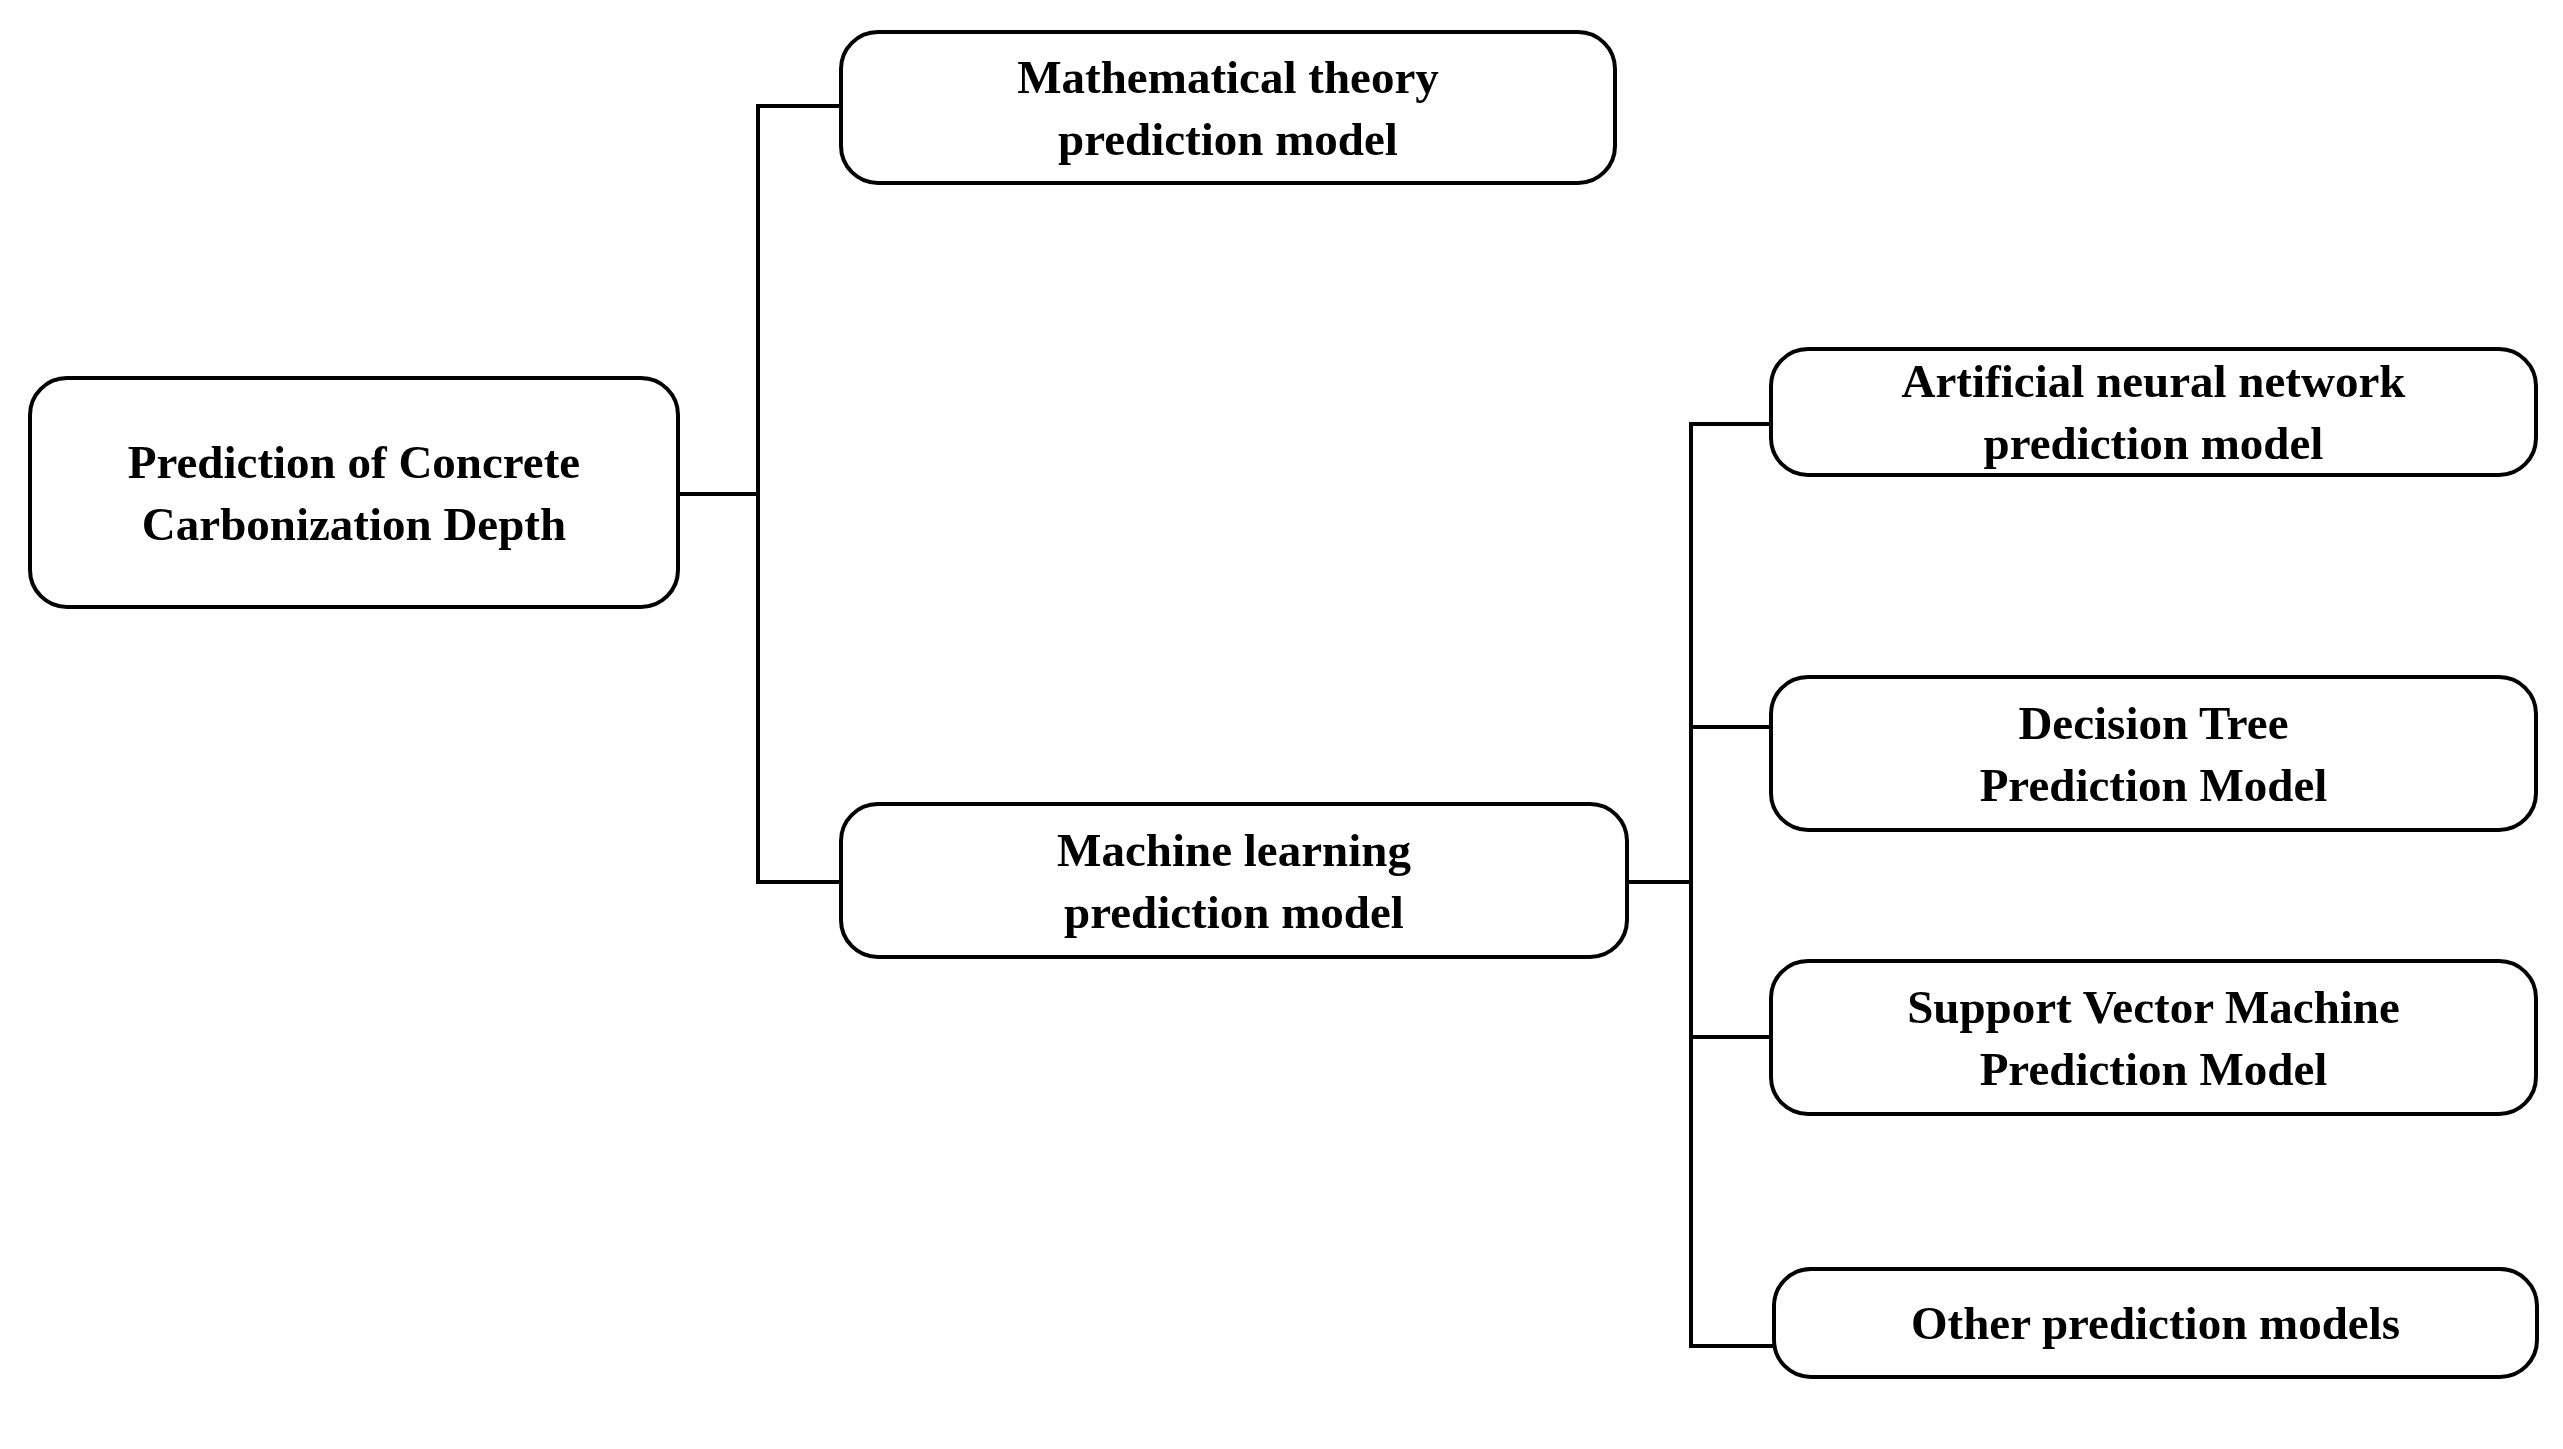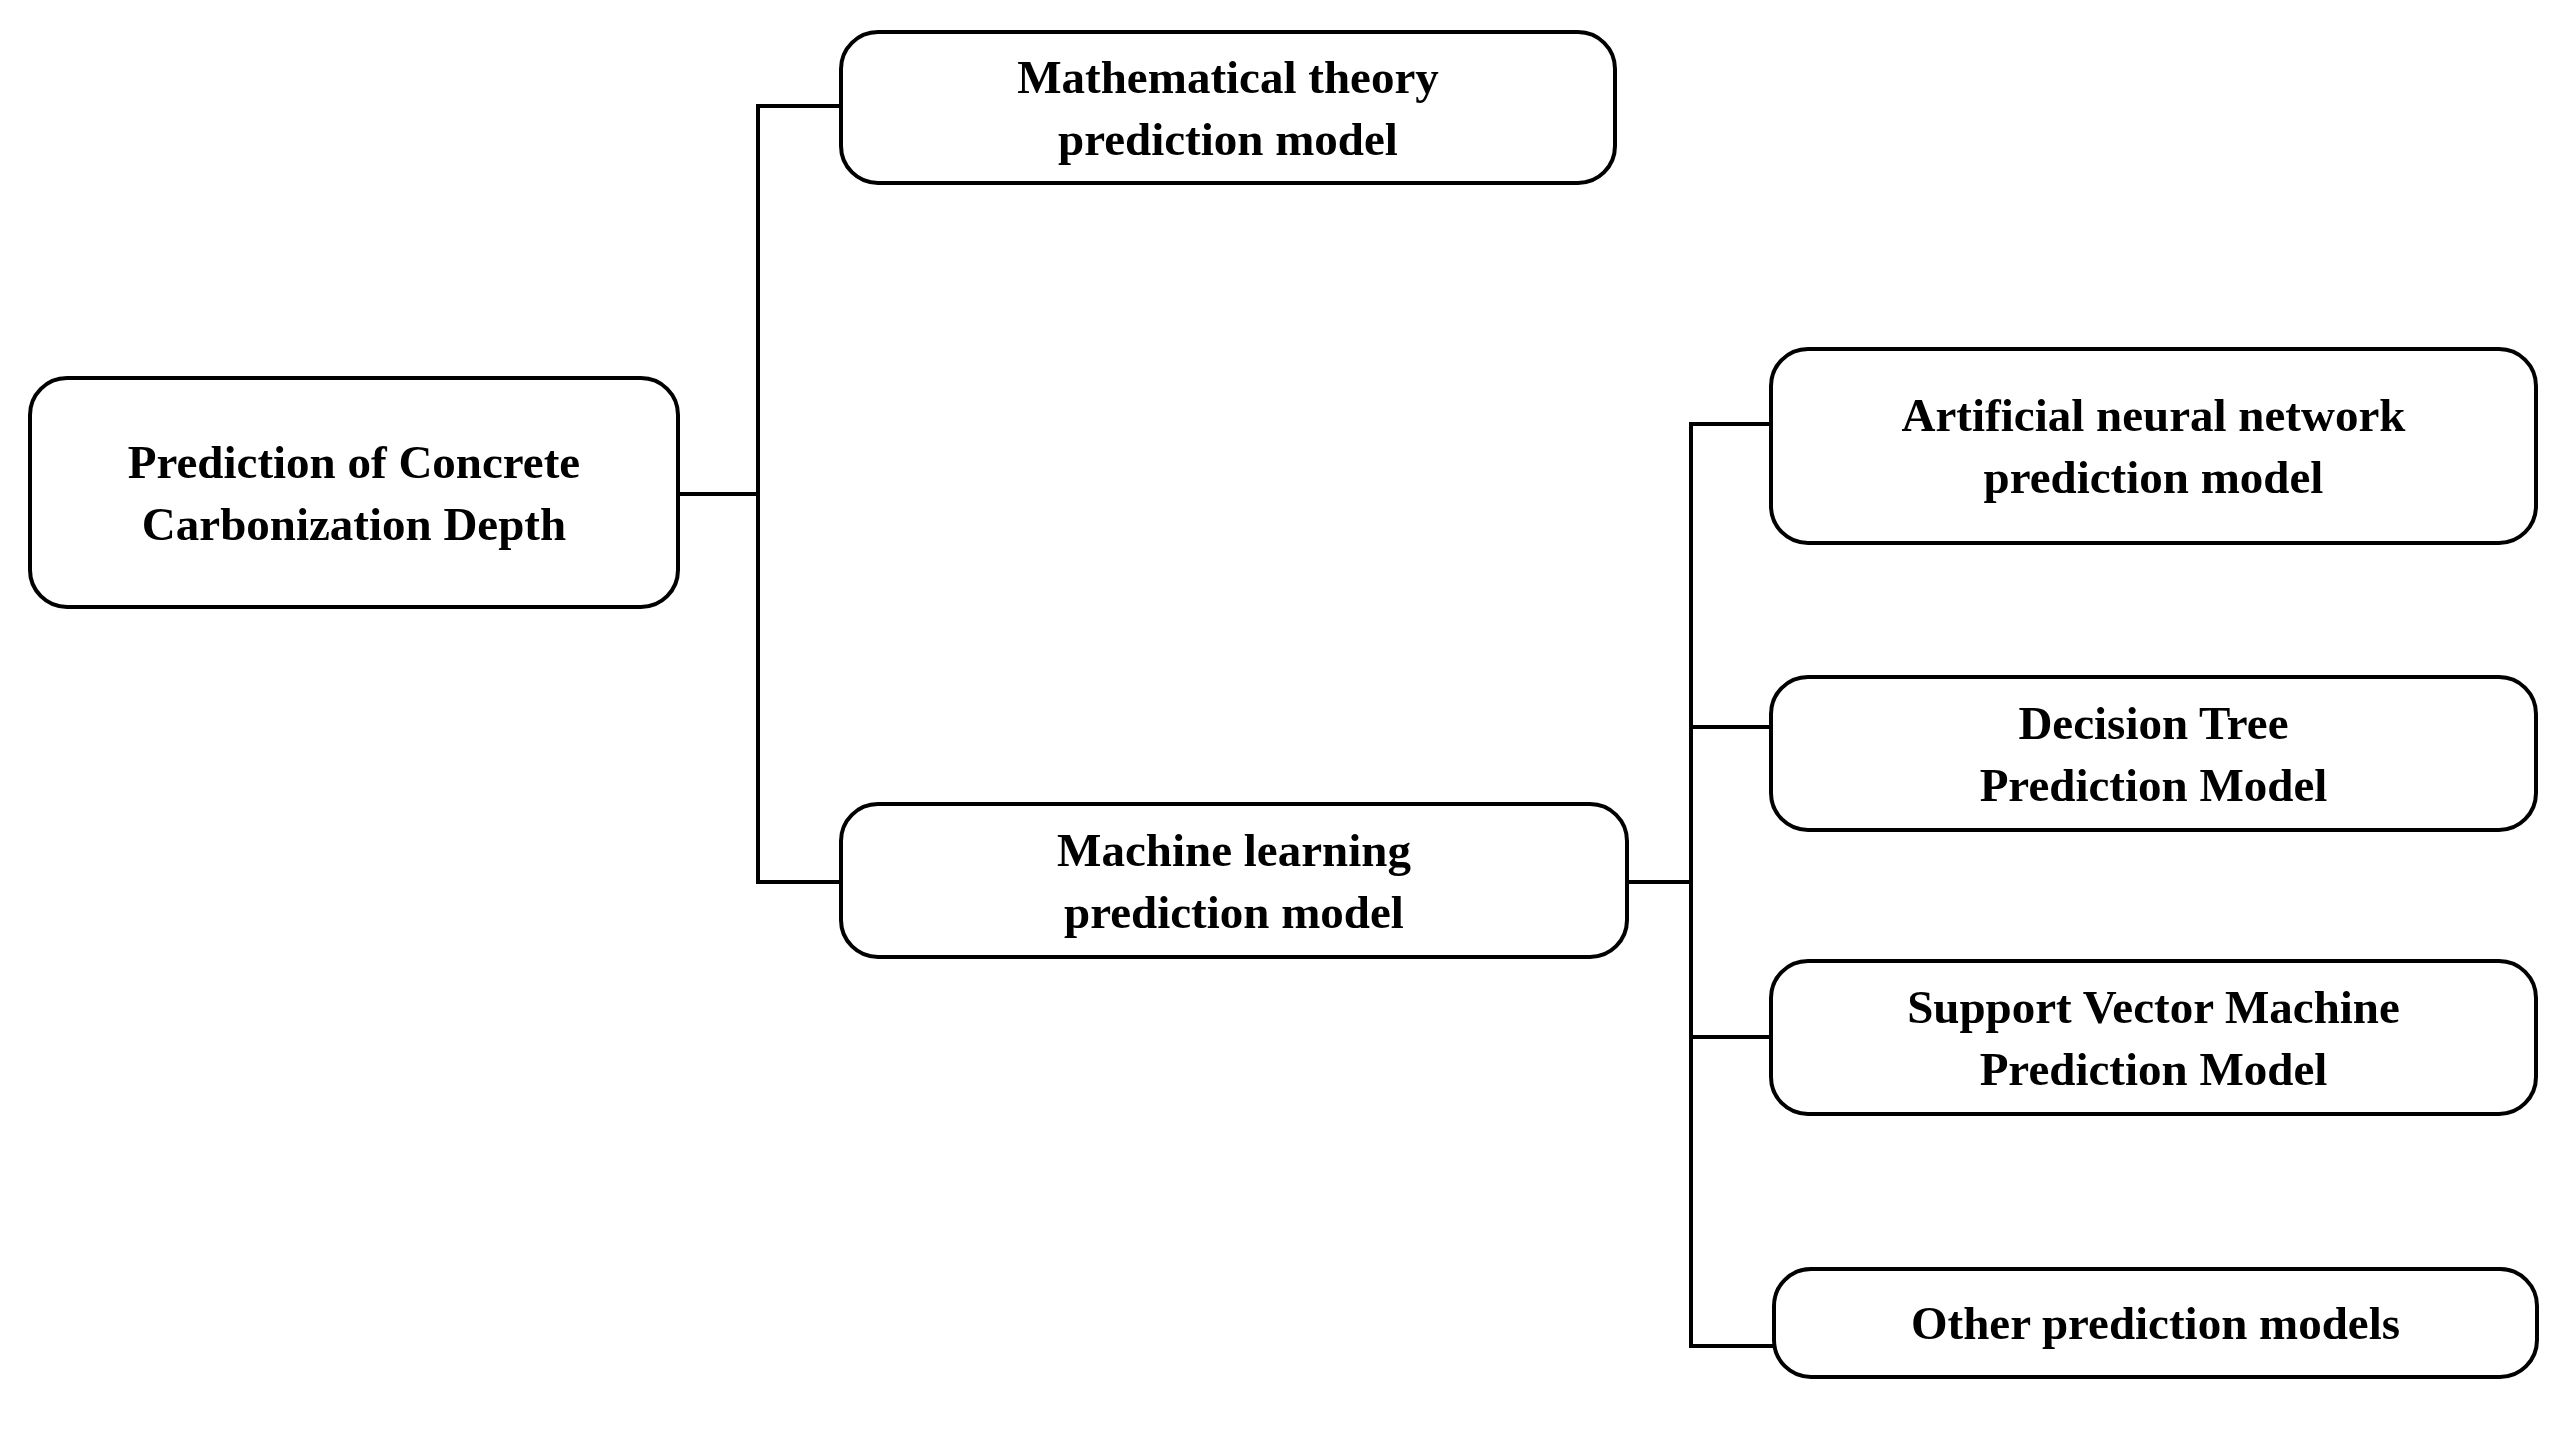--- a/index.html
+++ b/index.html
@@ -64,21 +64,21 @@
   <div class="node" style="left:839px; top:30px; width:778px; height:155px;">
     <span class="tline">Mathematical theory</span>
     <span class="tline">prediction model</span>
   </div>
 
   <div class="node" style="left:839px; top:802px; width:790px; height:157px;">
     <span class="tline">Machine learning</span>
     <span class="tline">prediction model</span>
   </div>
 
-  <div class="node" style="left:1769px; top:347px; width:769px; height:198px;">
+  <div class="node" style="left:1769px; top:347px; width:769px; height:130px;">
     <span class="tline">Artificial neural network</span>
     <span class="tline">prediction model</span>
   </div>
 
   <div class="node" style="left:1769px; top:648px; width:769px; height:157px;margin-top:27px;">
     <span class="tline">Decision Tree</span>
     <span class="tline">Prediction Model</span>
   </div>
 
   <div class="node" style="left:1769px; top:959px; width:769px; height:157px;text-align:right;">

